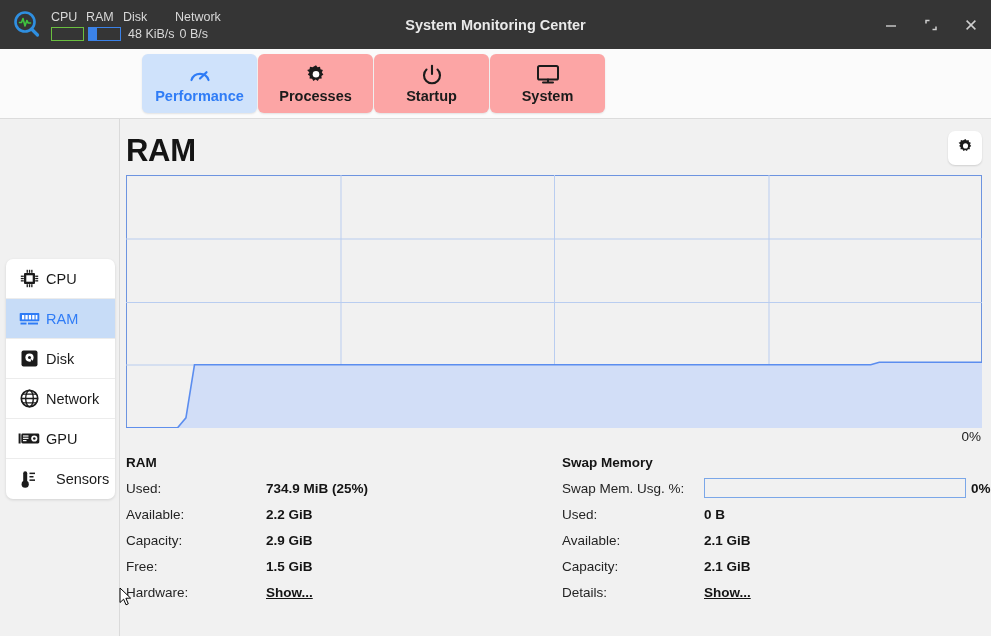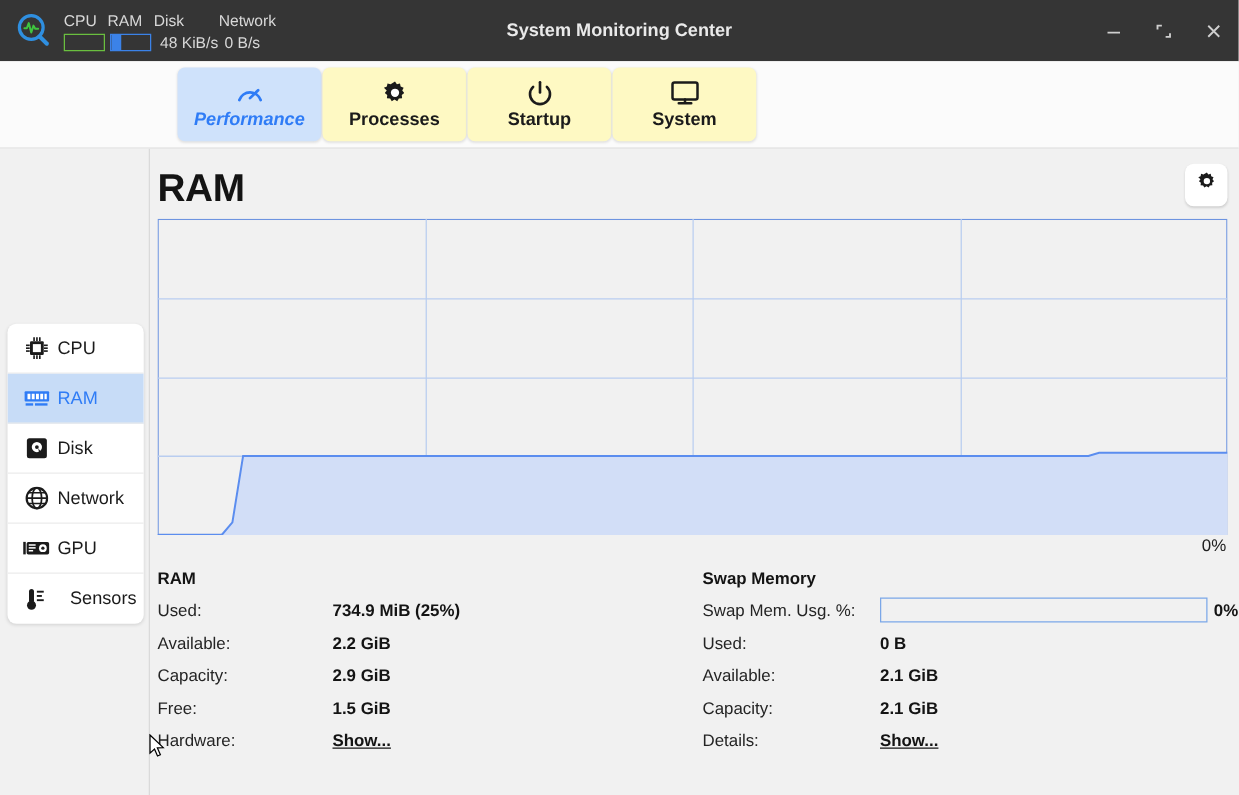--- a/index.html
+++ b/index.html
@@ -92,39 +92,39 @@
     flex: 0 0 70px;
     height: 70px;
     background: #fbfbfb;
     border-bottom: 1px solid #dcdcdc;
     display: flex; align-items: center;
     padding-left: 142px;
     position: relative;
   }
   .tab {
     width: 115px; height: 59px;
-    background: #fef9c3;
+    background: #fca5a5;
     border-radius: 6px;
     margin-right: 1px;
     display: flex; flex-direction: column;
     align-items: center; justify-content: center;
     box-shadow: 0 1px 2px rgba(0,0,0,0.10);
     cursor: pointer;
   }
   .tab.active { background: #cfe2fb; }
   .tab .ticon {
     height: 24px; display: flex; align-items: center; justify-content: center;
     color: #1b1b1b; margin-bottom: 1px;
   }
   .tab.active .ticon { color: #2f7cf6; }
   .tab .tlabel {
     font-size: 14.5px; font-weight: bold; color: #1b1b1b;
     line-height: 17px;
   }
-  .tab.active .tlabel { color: #2f7cf6; font-style: italic; }
+  .tab.active .tlabel { color: #2f7cf6; }
 
   
   .body {
     flex: 1 1 auto;
     display: flex;
     position: relative;
     background: #f1f1f1;
   }
 
   

